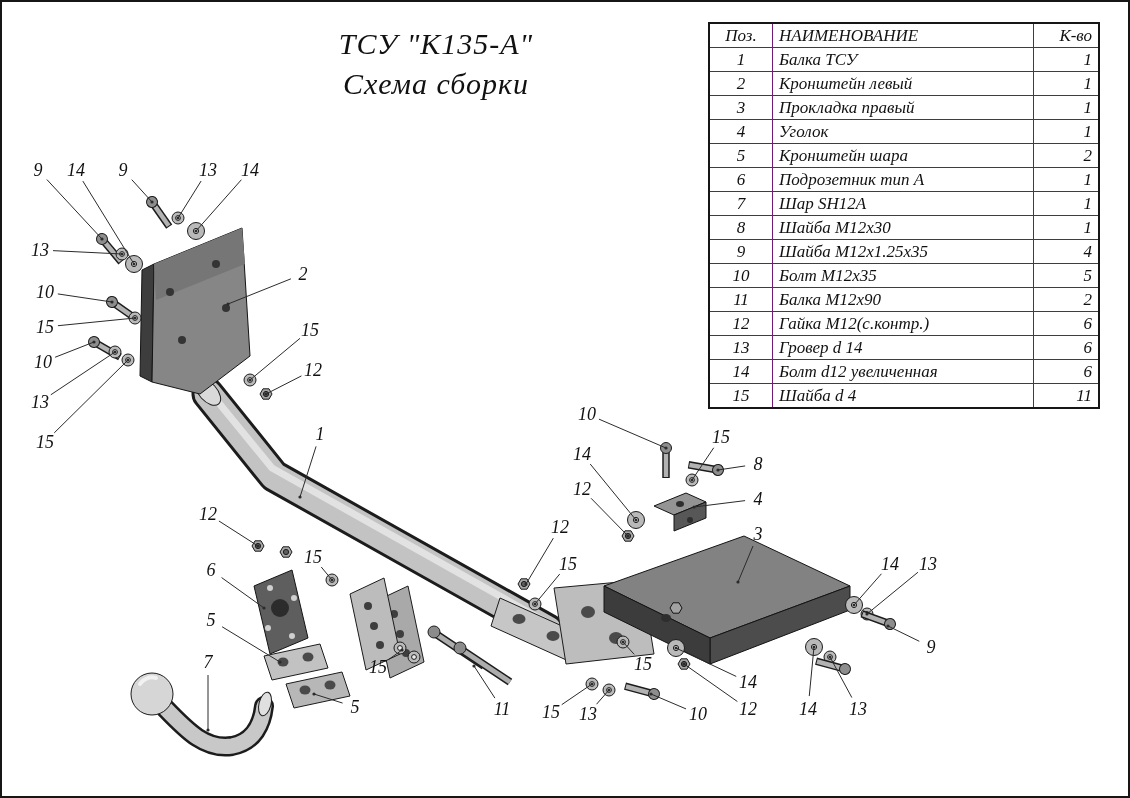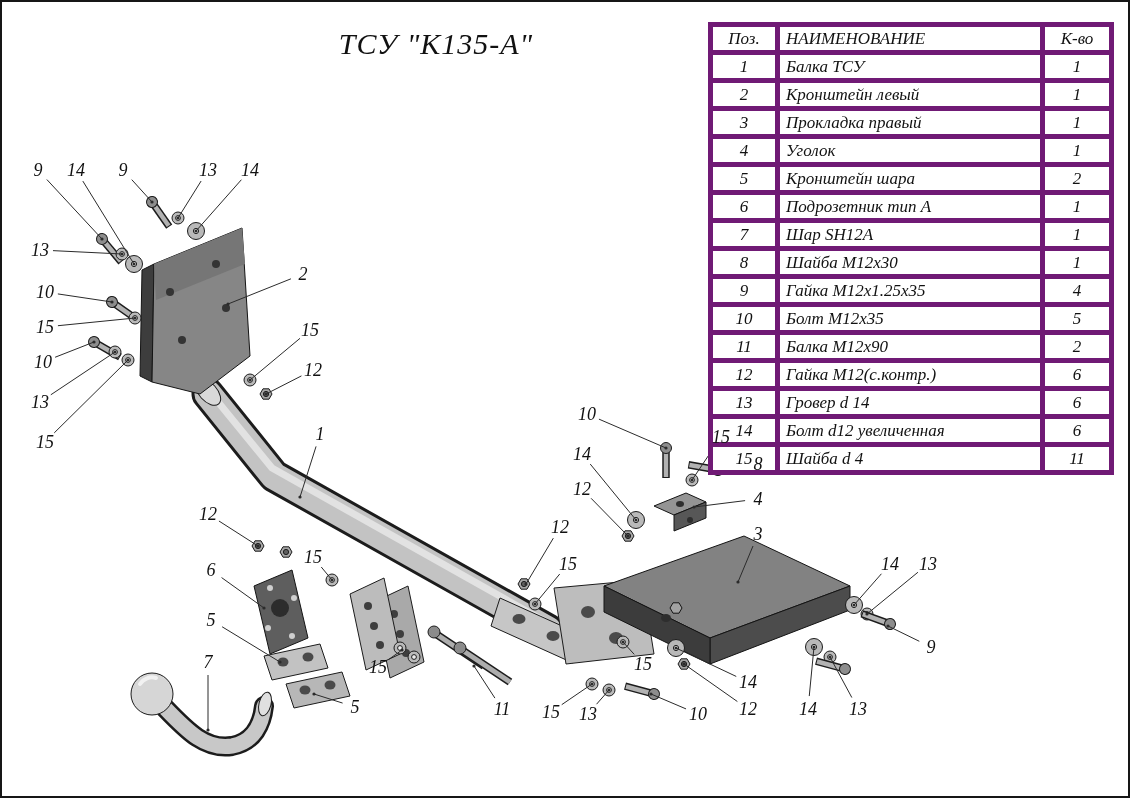--- a/index.html
+++ b/index.html
@@ -11,24 +11,24 @@
   .title {
     position:absolute; left:316px; top:22px; width:236px; text-align:center;
     font-style:italic; font-size:30px; line-height:40px; letter-spacing:1px;
   }
   .diagram { position:absolute; left:0; top:0; }
   table.parts-table {
     position:absolute; top:20px; left:706px;
     border-collapse:collapse; border:2px solid #161616; background:#fff;
     font-style:italic; font-size:17px; line-height:1.15;
   }
-  .parts-table th, .parts-table td { border:5px solid #701a75; padding:1px 6px; height:21px; font-weight:normal; }
+  .parts-table th, .parts-table td { border:1px solid #701a75; padding:1px 6px; height:21px; font-weight:normal; }
   .parts-table .col-pos  { width:50px;  text-align:center; }
   .parts-table .col-name { width:248px; text-align:left;margin-left:42px; }
-  .parts-table .col-qty  { width:52px;  text-align:center; }
+  .parts-table .col-qty  { width:52px;  text-align:right; }
   .callout {
     position:absolute; transform:translate(-50%,-50%); white-space:nowrap;
     font-style:italic; font-size:18px; color:#111;
   }
   #leader-lines line { stroke:#2b2b2b; stroke-width:1; }
   #leader-lines circle { fill:#2b2b2b; }
 </style>
 </head>
 <body>
 
@@ -270,20 +270,21 @@
         <circle cx="590" cy="682" r="1.6"></circle>
         <line x1="594.5605599022907" y1="702.2165029688106" x2="607" y2="688"></line>
         <circle cx="607" cy="688" r="1.6"></circle>
         <line x1="684.0379897368285" y1="706.9097828667356" x2="649" y2="692"></line>
         <circle cx="649" cy="692" r="1.6"></circle>
       </g>
   </svg>
 
   <div class="title">
     <div>ТСУ "К135-А"</div>
+    <div>Схема сборки</div>
   </div>
 
   <table class="parts-table">
     <thead>
       <tr>
         <th class="col-pos">Поз.</th>
         <th class="col-name">НАИМЕНОВАНИЕ</th>
         <th class="col-qty">К-во</th>
       </tr>
     </thead>
@@ -323,21 +324,21 @@
           <td class="col-name">Шар SH12A</td>
           <td class="col-qty">1</td>
         </tr>
         <tr>
           <td class="col-pos">8</td>
           <td class="col-name">Шайба М12х30</td>
           <td class="col-qty">1</td>
         </tr>
         <tr>
           <td class="col-pos">9</td>
-          <td class="col-name">Гайка М12х1.25х35</td>
+          <td class="col-name">Шайба М12х1.25х35</td>
           <td class="col-qty">4</td>
         </tr>
         <tr>
           <td class="col-pos">10</td>
           <td class="col-name">Болт М12х35</td>
           <td class="col-qty">5</td>
         </tr>
         <tr>
           <td class="col-pos">11</td>
           <td class="col-name">Балка М12х90</td>

